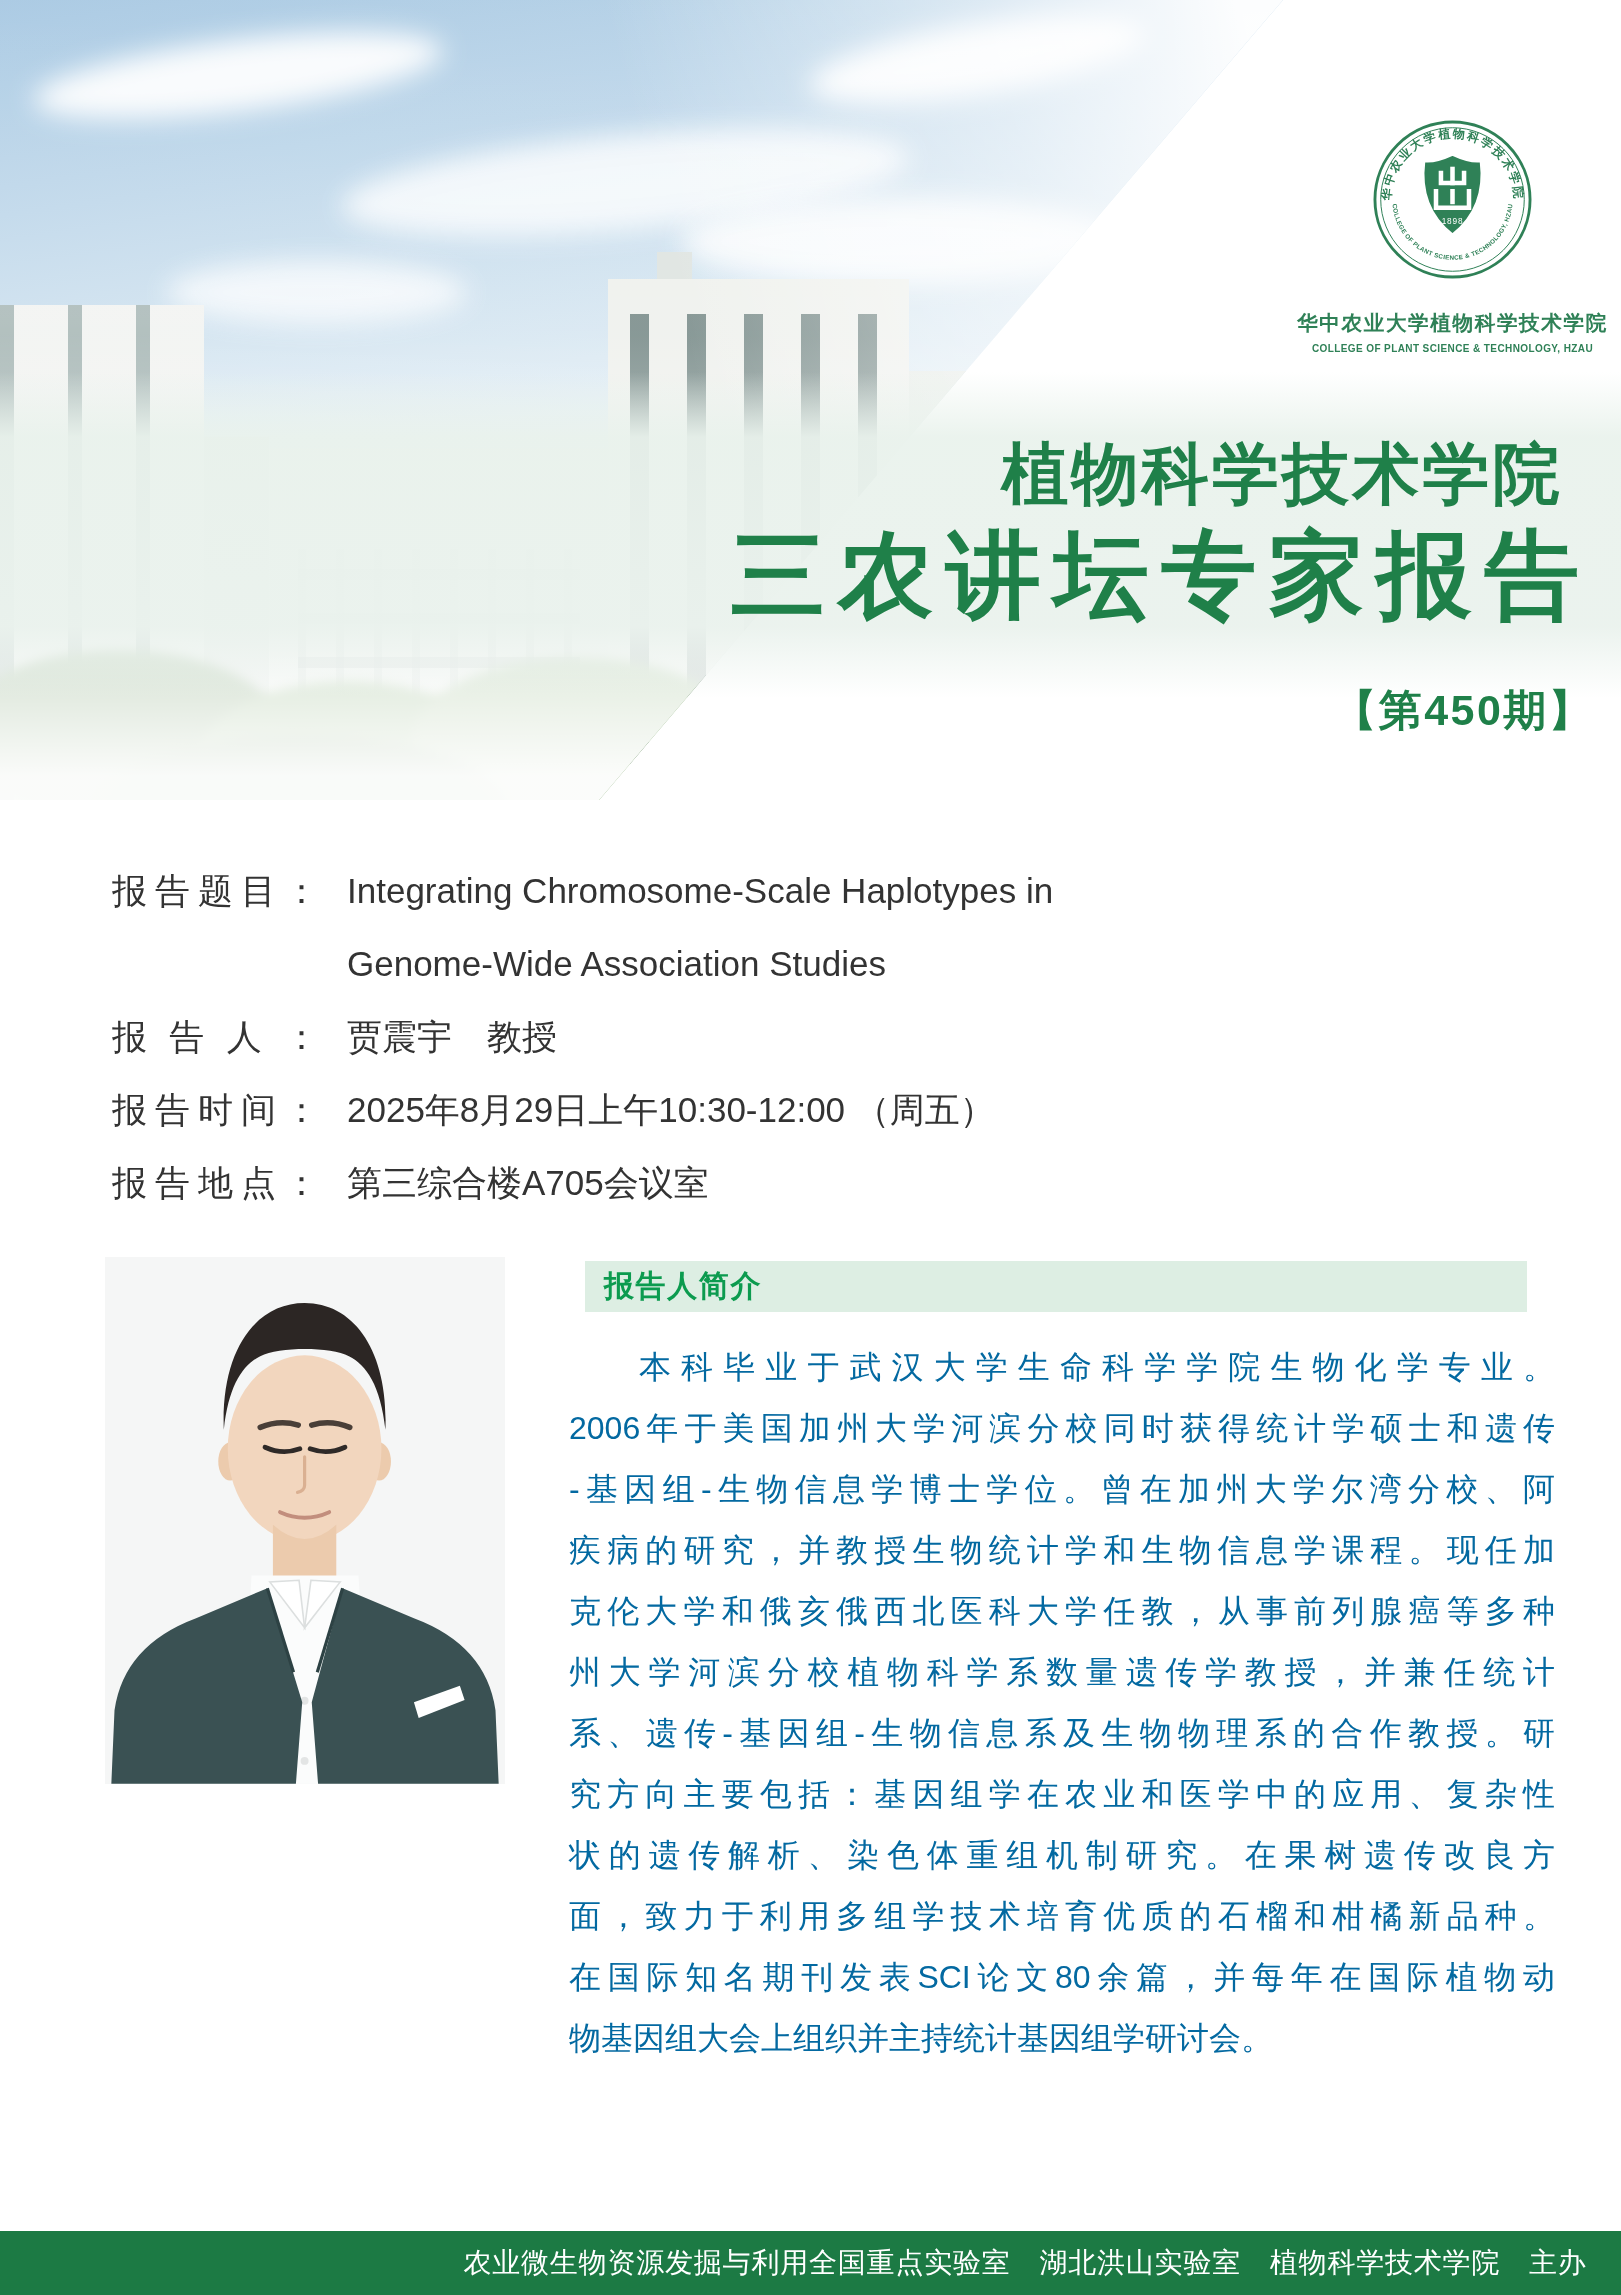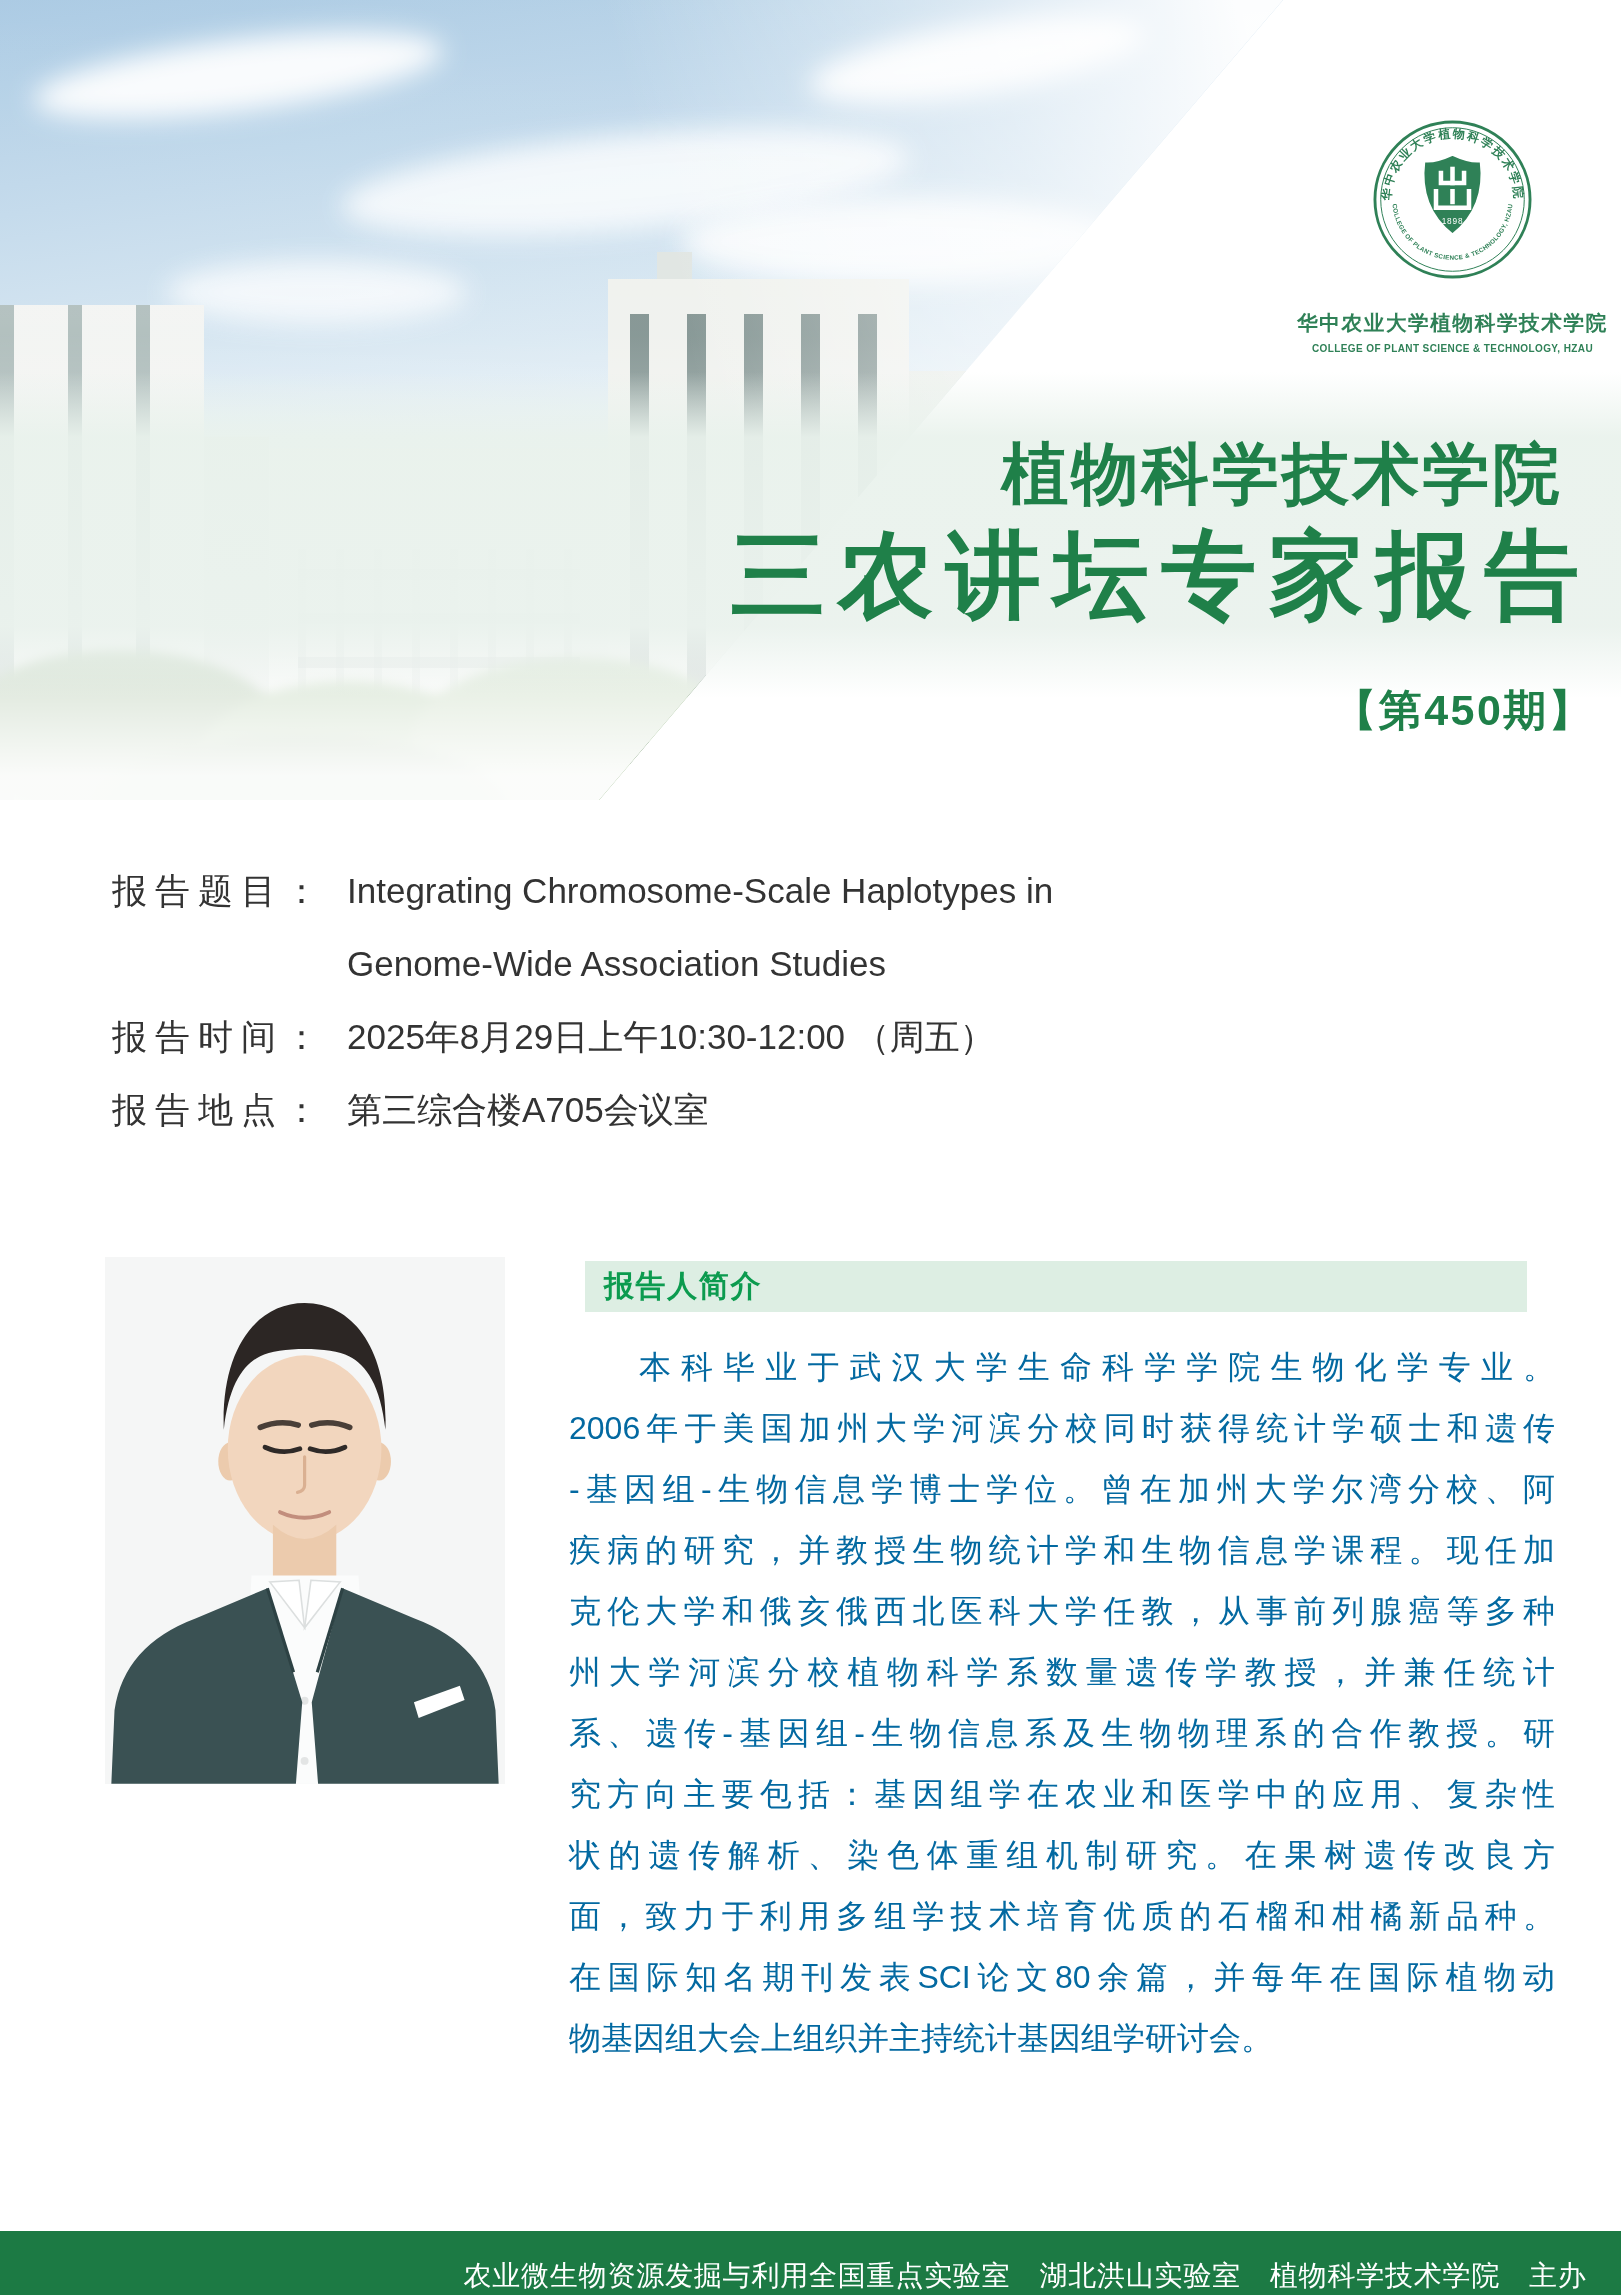--- a/index.html
+++ b/index.html
@@ -74,21 +74,21 @@
   .section-bar{position:absolute;left:585px;top:1261px;width:942px;height:51px;background:#ddeee3;
                display:flex;align-items:center;padding-left:19px;box-sizing:border-box;}
   .section-title{font-size:30px;font-weight:700;color:#0c9b4f;letter-spacing:1.6px;}
   .bio{position:absolute;left:569px;top:1337px;width:986px;font-size:32px;color:#0369a1;}
   .bio-line{height:61px;line-height:61px;text-align:justify;text-align-last:justify;}
   .bio-first{text-indent:70px;}
   .bio-last{text-align:center;text-align-last:left;}
 
   
   .footer-bar{position:absolute;left:0;top:2231px;width:1622px;height:64px;background:#1c7a44;
-              box-sizing:border-box;padding-left:428px;display:flex;align-items:flex-end;justify-content:center;}
+              box-sizing:border-box;padding-left:428px;display:flex;align-items:center;justify-content:center;}
   .footer-text{color:#ffffff;font-size:28px;letter-spacing:0.8px;font-weight:500;white-space:nowrap;}
 </style>
 </head>
 <body>
 
 <div class="hero">
 
   <div class="photo">
     <div class="sky"></div>
     <div class="cloud c1"></div>
@@ -145,20 +145,23 @@
   <div class="title2">三农讲坛专家报告</div>
   <div class="issue">【第450期】</div>
 </div>
 
 <div class="info">
   <div class="info-row">
     <span class="info-label">报告题目：</span><span class="info-content">Integrating Chromosome-Scale Haplotypes in</span>
   </div>
   <div class="info-row">
     <span class="info-label"></span><span class="info-content">Genome-Wide Association Studies</span>
+  </div>
+  <div class="info-row">
+    <span class="info-label">报告人：</span><span class="info-content">贾震宇　教授</span>
   </div>
   <div class="info-row">
     <span class="info-label">报告时间：</span><span class="info-content">2025年8月29日上午10:30-12:00 （周五）</span>
   </div>
   <div class="info-row">
     <span class="info-label">报告地点：</span><span class="info-content">第三综合楼A705会议室</span>
   </div>
 </div>
 
 <div class="speaker-photo">

